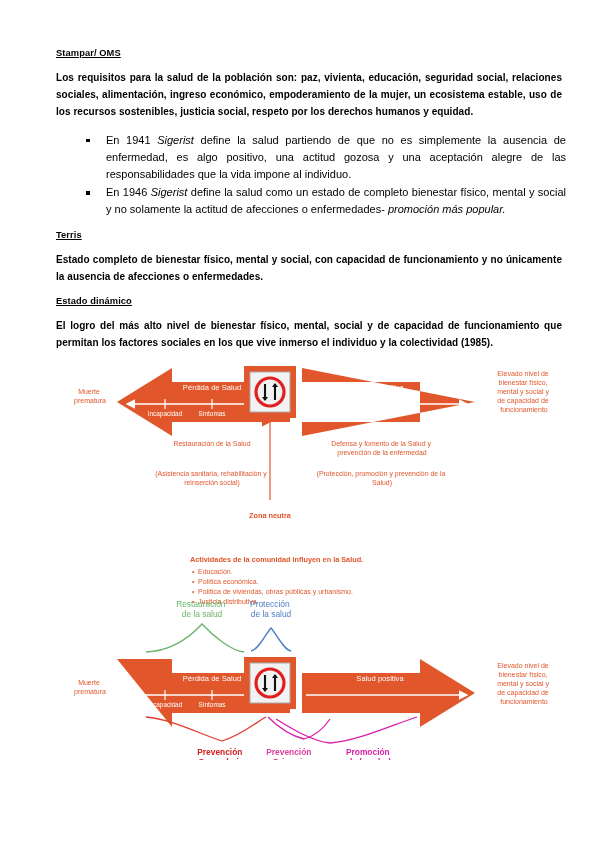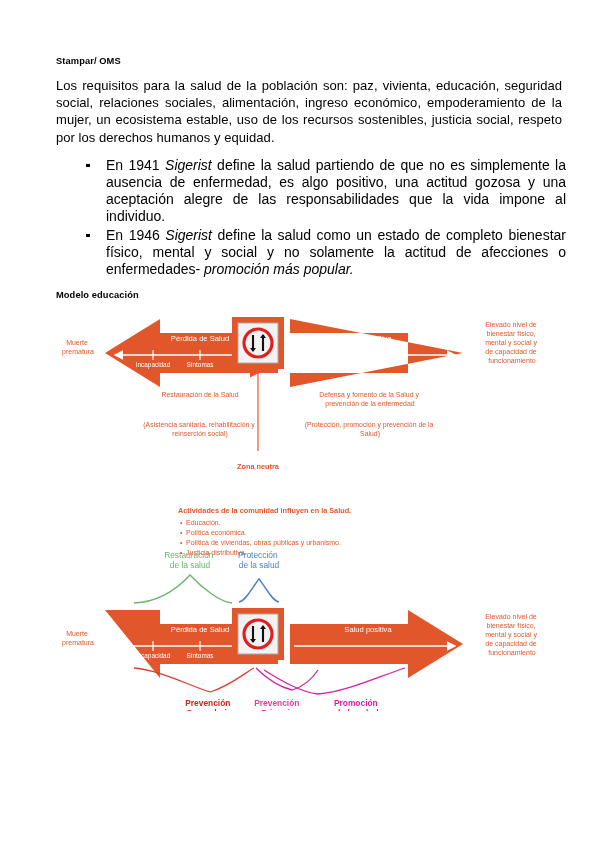--- a/index.html
+++ b/index.html
@@ -20,39 +20,41 @@
     width: 599px;
     height: 848px;
     box-sizing: border-box;
     padding: 44px 33px 0 56px;
   }
 
   
   .heading {
     font-size: 9.3px;
     font-weight: bold;
-    margin: 12px 0 11px 0;
+    text-decoration: underline;
+    margin: 4px 0 11px 0;
     letter-spacing: 0.1px;
   }
   .para {
-    font-size: 13px;
+    font-size: 10px;
     line-height: 17.2px;
     text-align: justify;
     margin: 0 4px 11px 0;
     letter-spacing: 0.05px;
+    font-weight: bold;
   }
   .para.tight { margin-bottom: 9px; }
   ul.bullets {
     list-style: none;
     margin: 0 0 11px 0;
     padding: 0 0 0 30px;
   }
   ul.bullets li {
     position: relative;
-    font-size: 14px;
+    font-size: 11px;
     line-height: 17.2px;
     text-align: justify;
     padding-left: 20px;
     margin-bottom: 1px;
   }
   ul.bullets li::before {
     content: "";
     position: absolute;
     left: 0px;
     top: 7px;
@@ -65,21 +67,21 @@
   
   .figure {
     position: relative;
     width: 510px;
     height: 400px;
     margin-left: -6px;
     margin-top: 2px;
   }
   .diagram {
     position: absolute;
-    left: 0;
+    left: 12px;
     width: 510px;
   }
   #diagram-top  { top: 0px;   height: 200px; }
   #diagram-mid  { top: 190px; height: 75px;  }
   #diagram-bottom { top: 235px; height: 165px; }
 
   .svg-block { display: block; }
 </style>
 </head>
 <body>
@@ -89,24 +91,27 @@
   <div>
     <div class="heading">Stampar/ OMS</div>
     <p class="para">Los requisitos para la salud de la población son: paz, vivienta, educación, seguridad social, relaciones sociales, alimentación, ingreso económico, empoderamiento de la mujer, un ecosistema estable, uso de los recursos sostenibles, justicia social, respeto por los derechos humanos y equidad.</p>
     <ul class="bullets">
       <li><span>En 1941 </span><i class="it">Sigerist</i><span> define la salud partiendo de que no es simplemente la ausencia de enfermedad, es algo positivo, una actitud gozosa y una aceptación alegre de las responsabilidades que la vida impone al individuo.</span></li>
       <li><span>En 1946 </span><i class="it">Sigerist</i><span> define la salud como un estado de completo bienestar físico, mental y social y no solamente la actitud de afecciones o enfermedades- </span><i class="it">promoción más popular.</i></li>
     </ul>
   </div>
 
   <div>
+    <div class="heading">Terris</div>
+    <p class="para">Estado completo de bienestar físico, mental y social, con capacidad de funcionamiento y no únicamente la ausencia de afecciones o enfermedades.</p>
   </div>
 
   <div>
-    <div class="heading">Modelo educación</div>
+    <div class="heading">Estado dinámico</div>
+    <p class="para tight">El logro del más alto nivel de bienestar físico, mental, social y de capacidad de funcionamiento que permitan los factores sociales en los que vive inmerso el individuo y la colectividad (1985).</p>
   </div>
 
   <div class="figure">
 
     <div class="diagram" id="diagram-top">
       <svg class="svg-block" width="510" height="200" viewBox="0 0 510 200" xmlns="http://www.w3.org/2000/svg">
         <defs>
           <marker id="thinArrowL" markerWidth="7" markerHeight="7" refX="6" refY="3.5" orient="auto">
             <path d="M7,0 L0,3.5 L7,7 Z" fill="#ffffff"></path>
           </marker>

